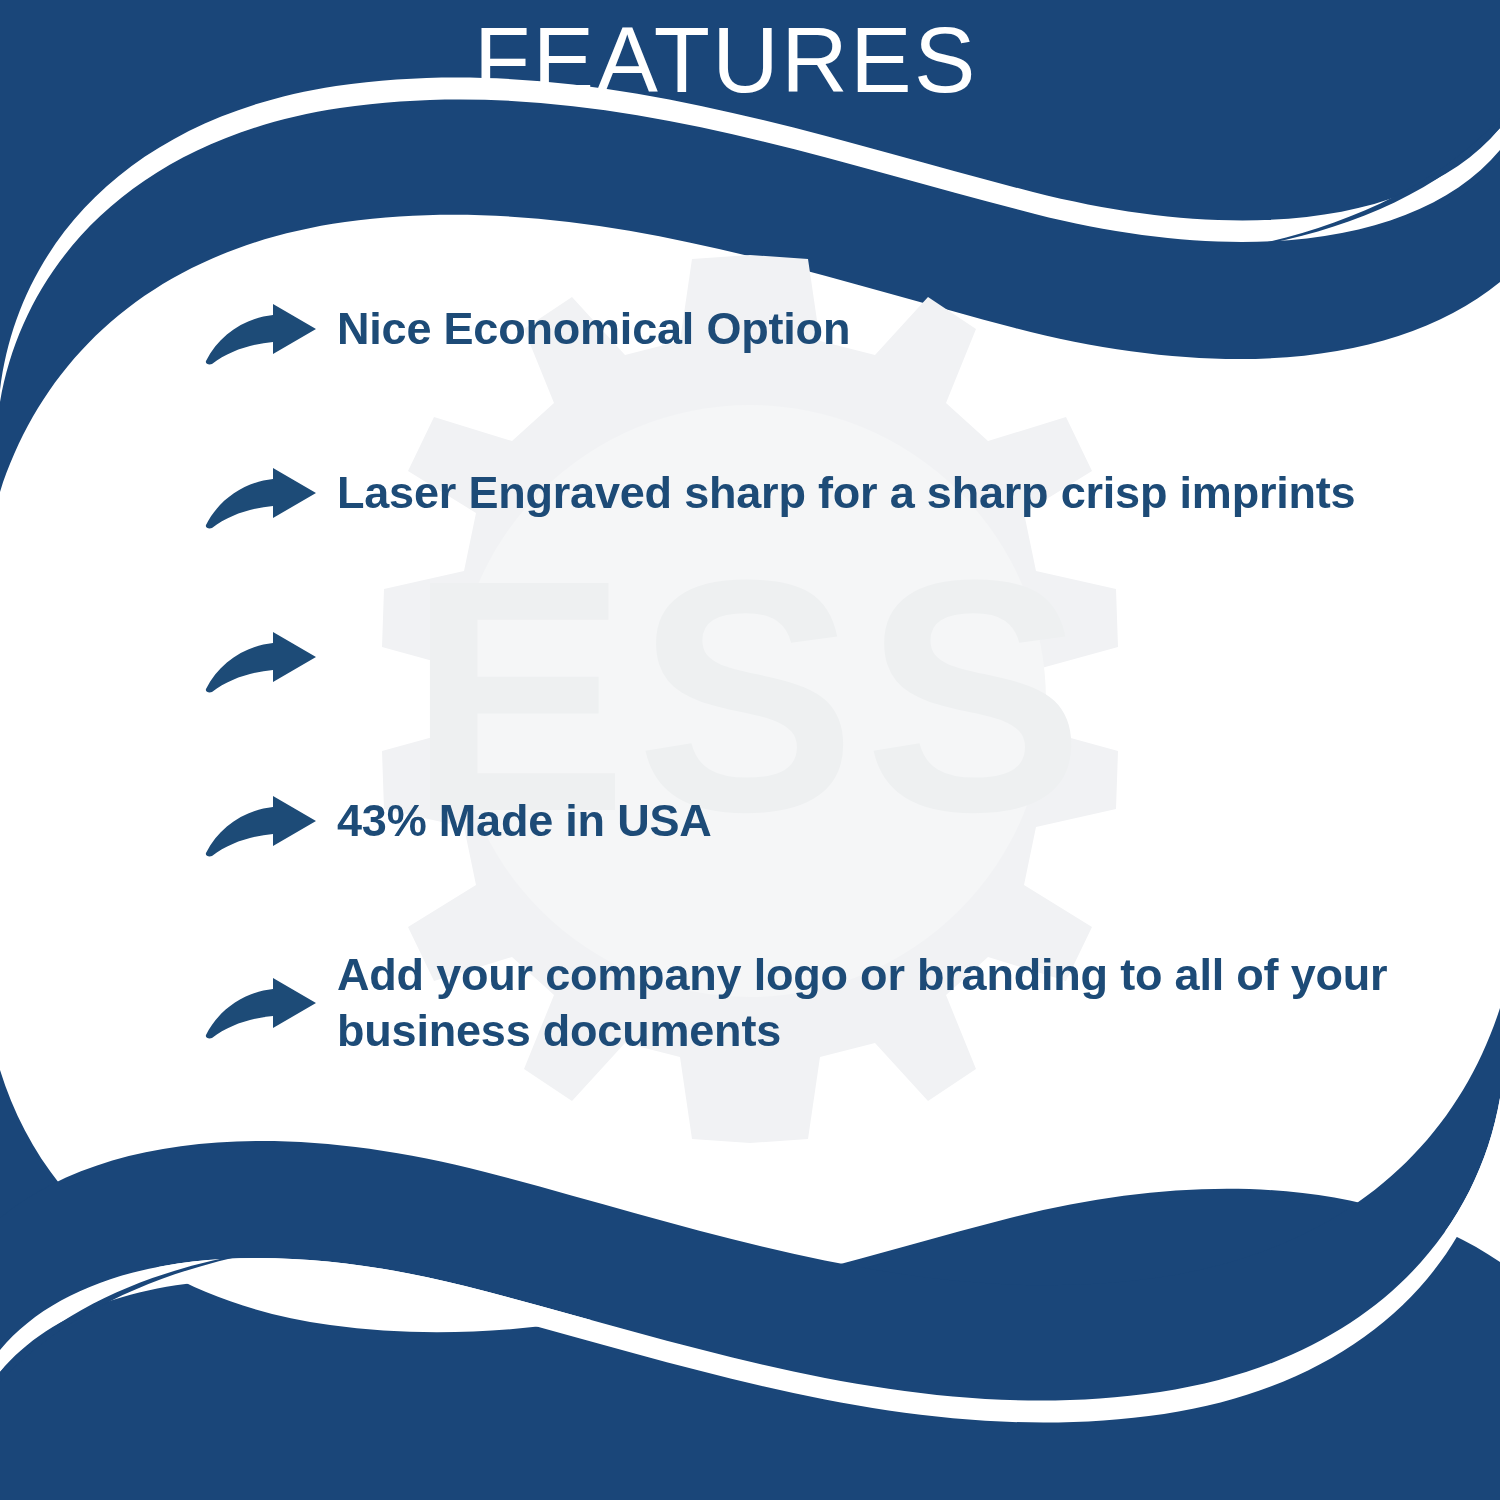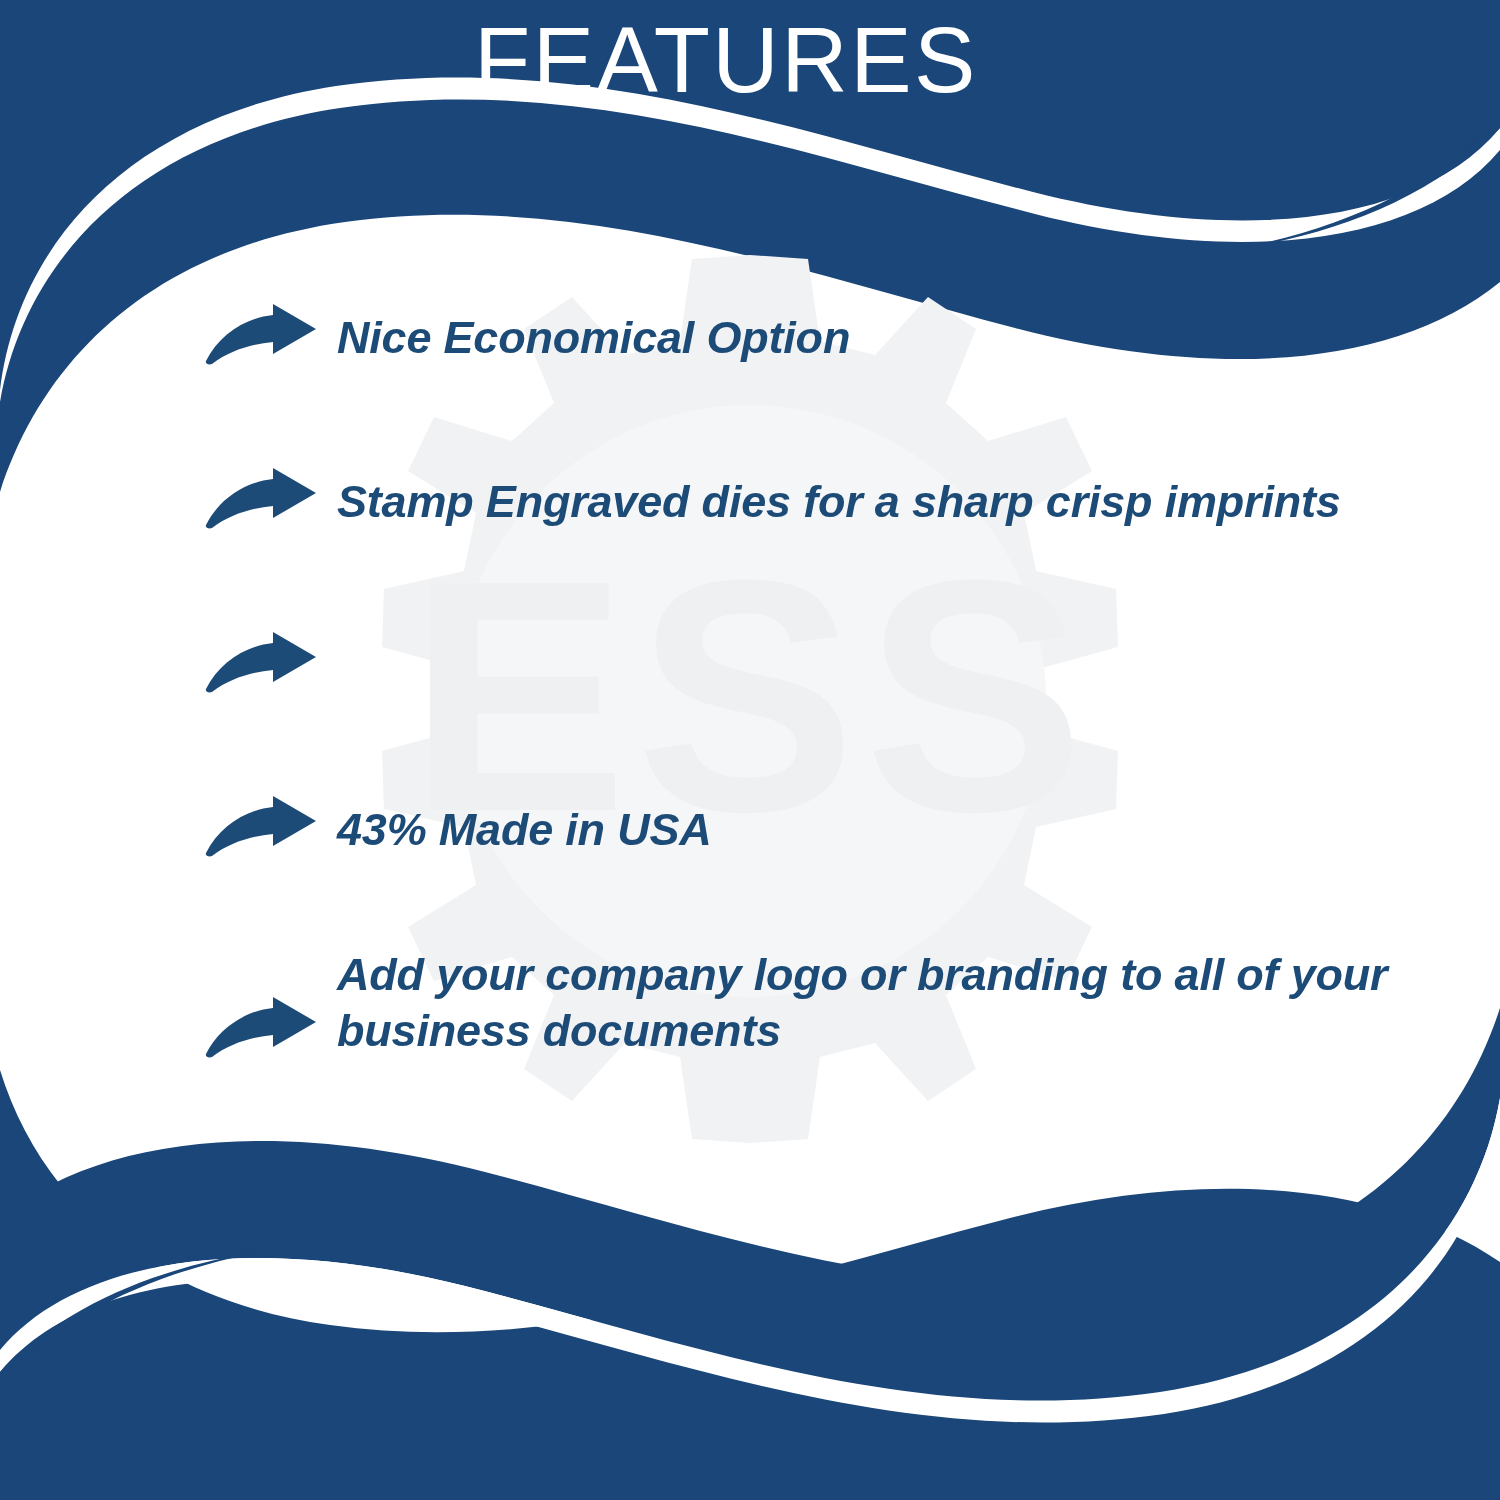--- a/index.html
+++ b/index.html
@@ -45,23 +45,22 @@
   }
 
   
   #feature-list {
     position:absolute;
     left:205px; top:290px;
     width:1280px;
   }
   .feature-row {
     display:flex;
-    align-items:flex-end;
+    align-items:center;
     margin-bottom:88px;
-    font-style:italic;
   }
   .feature-row:last-child { margin-bottom:0; }
 
   .arrow-cell {
     flex:0 0 auto;
     width:132px;
     padding-top:14px;
   }
   .arrow-icon { display:block; }
 
@@ -178,21 +177,21 @@
       <div class="feature-text">Nice Economical Option</div>
     </div>
 
     <div class="feature-row">
       <div class="arrow-cell">
         <svg class="arrow-icon" width="112" height="62" viewBox="0 0 112 62">
           <path fill="#1d4b77" d="M1,57 C14,31 40,14 68,11 L68,0 L111,25 L68,50 L68,38
                    C46,40 24,47 7,60 C4,61 0,60 1,57 Z"></path>
         </svg>
       </div>
-      <div class="feature-text">Stamp Engraved dies for a sharp crisp imprints</div>
+      <div class="feature-text">Laser Engraved sharp for a sharp crisp imprints</div>
     </div>
 
     <div class="feature-row">
       <div class="arrow-cell">
         <svg class="arrow-icon" width="112" height="62" viewBox="0 0 112 62">
           <path fill="#1d4b77" d="M1,57 C14,31 40,14 68,11 L68,0 L111,25 L68,50 L68,38
                    C46,40 24,47 7,60 C4,61 0,60 1,57 Z"></path>
         </svg>
       </div>
     </div>

